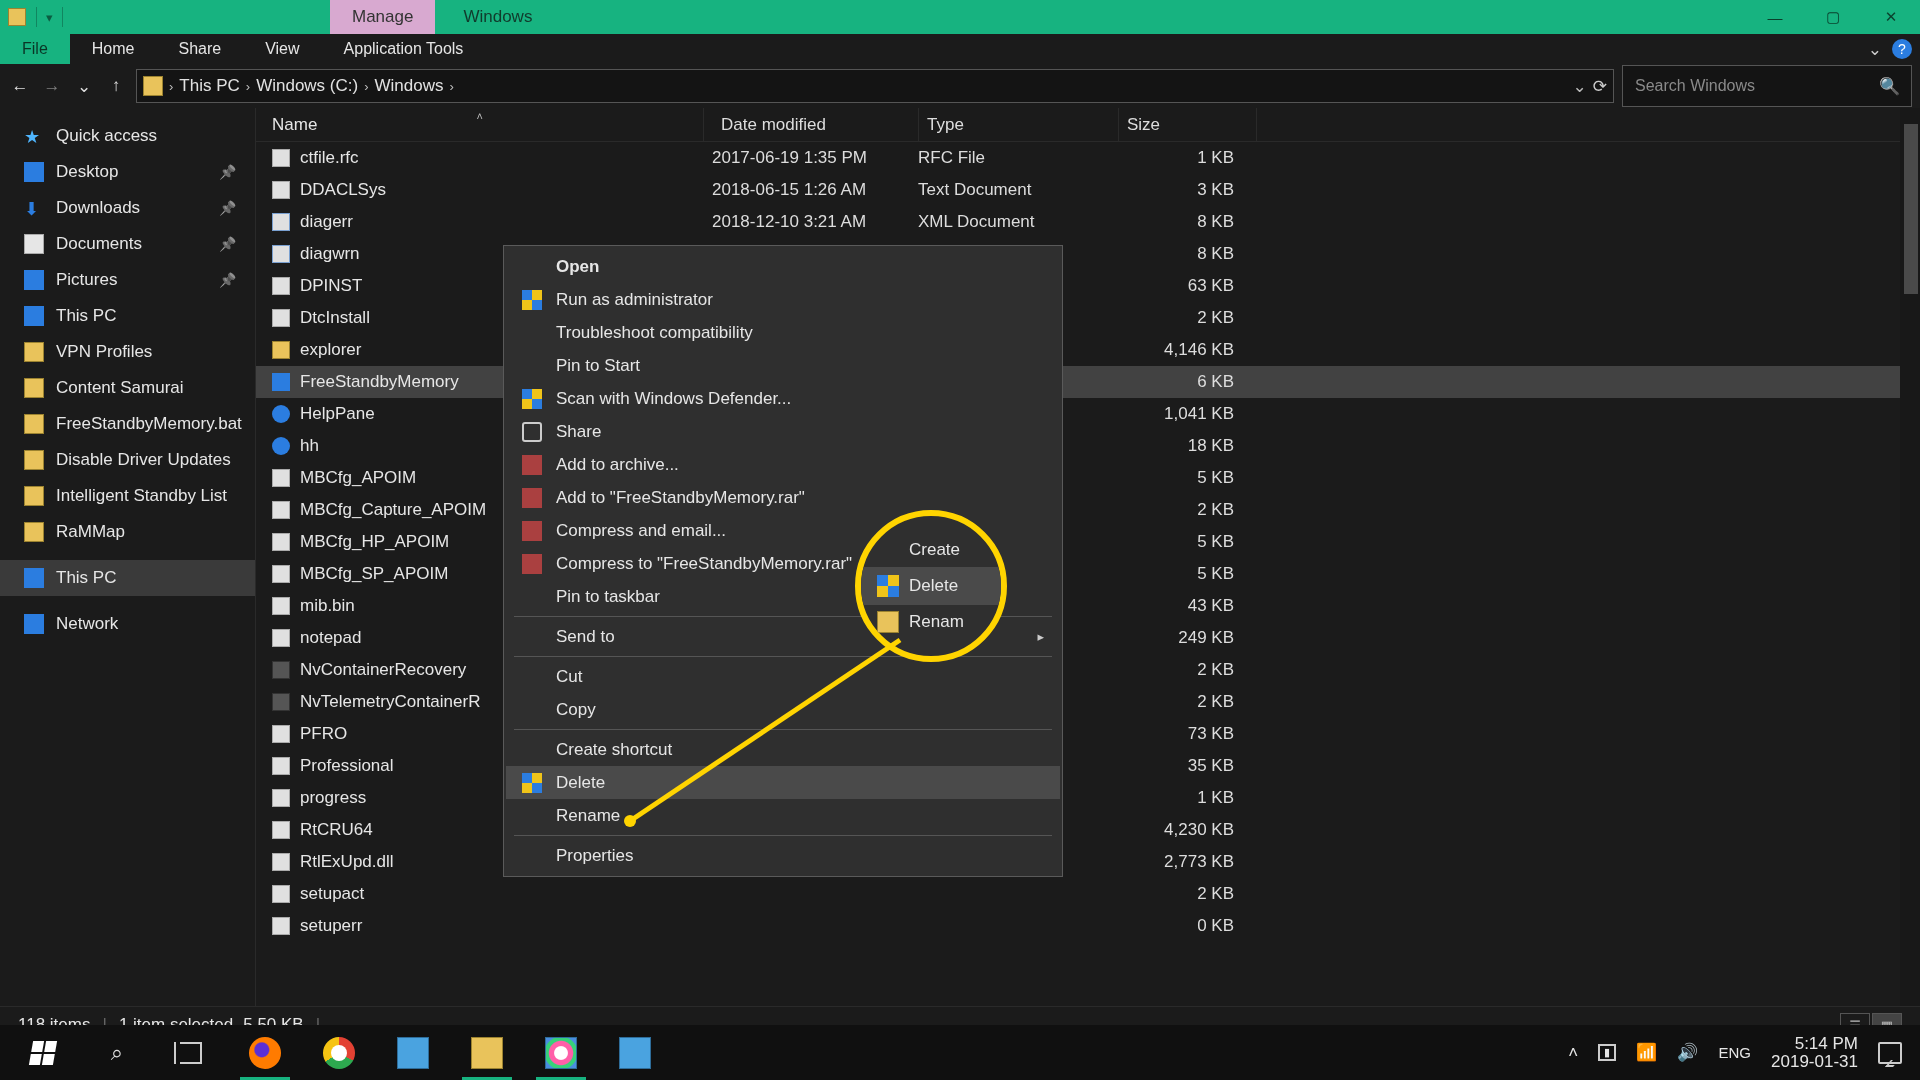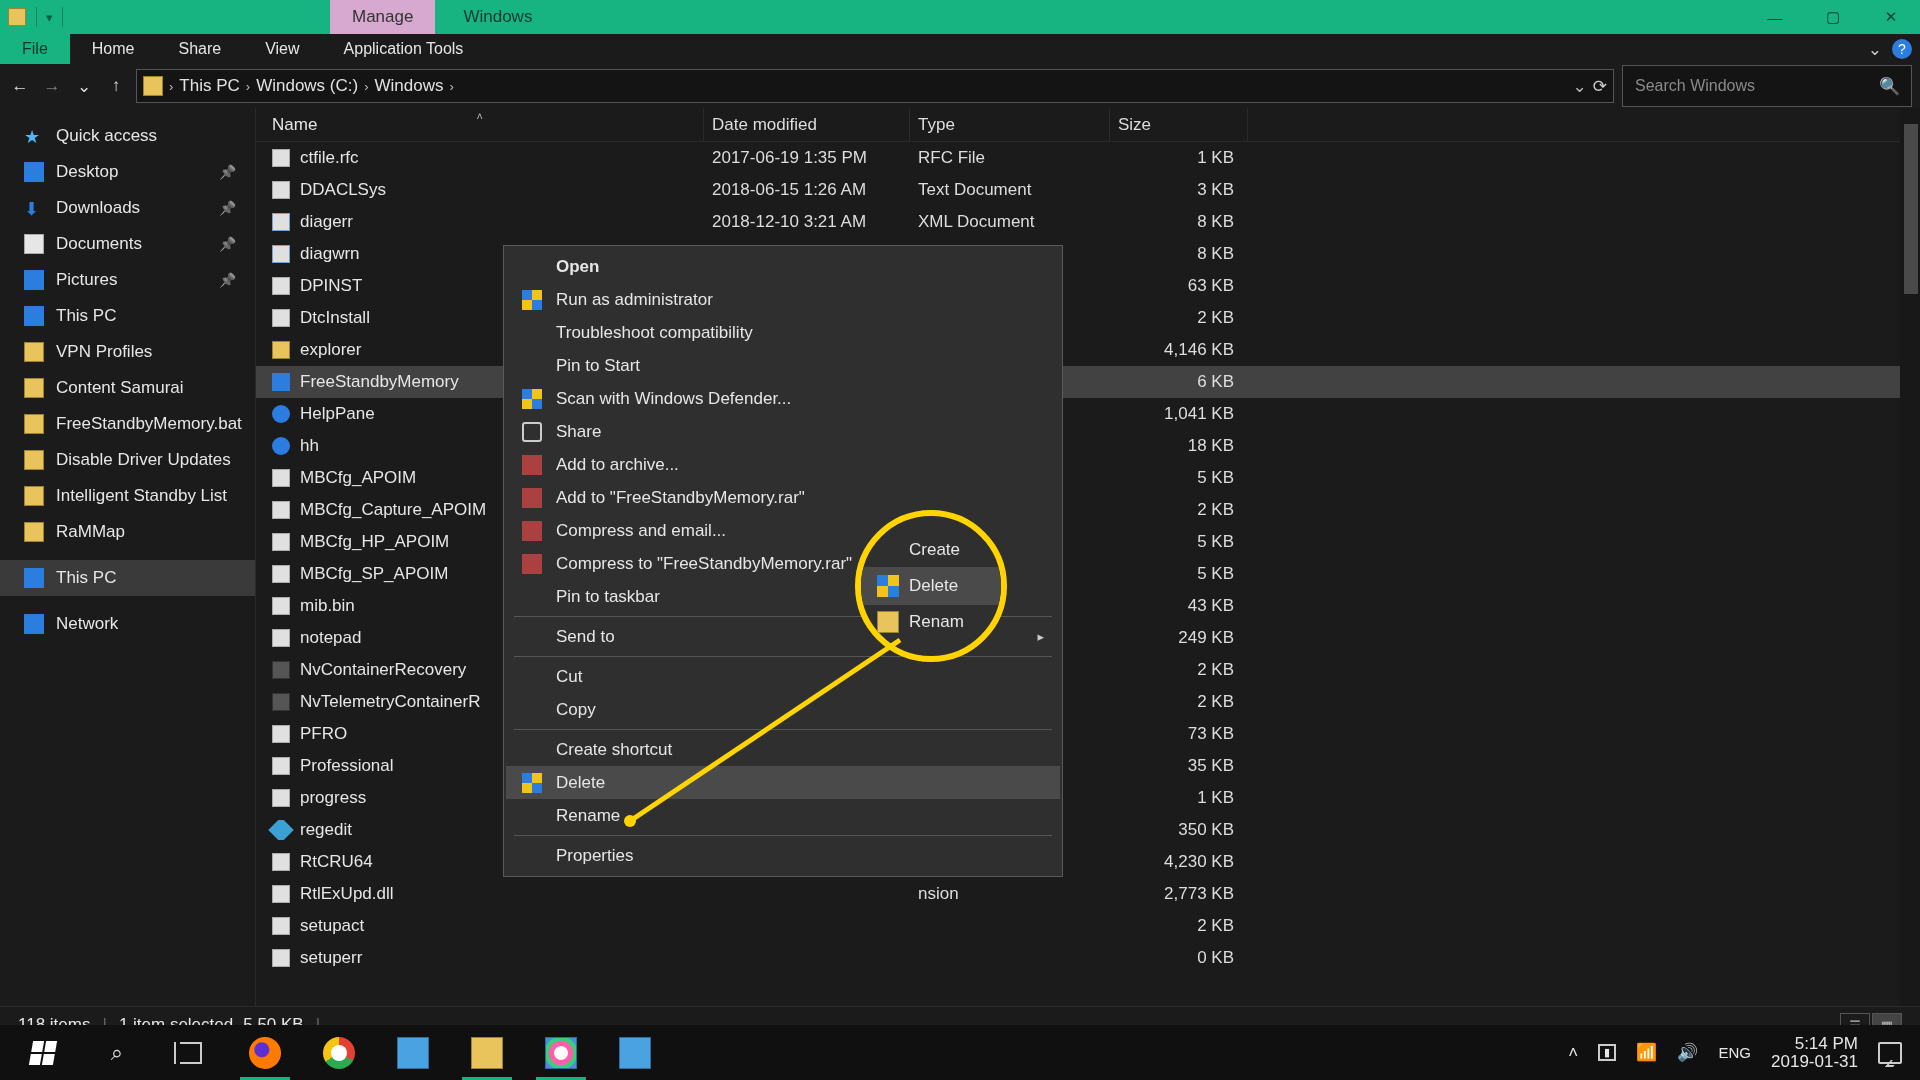--- a/index.html
+++ b/index.html
@@ -67,21 +67,21 @@
   .ico-doc{background:#e6e6e6;border:1px solid #aaa;}
   .ico-pic{background:#2b7de0;}
   .ico-pc{background:#2b7de0;}
   .ico-net{background:#2b7de0;}
   .side-item.sel{background:var(--sel);}
 
   .filepane{flex:1;display:flex;flex-direction:column;overflow:hidden;position:relative;}
   .cols{display:flex;height:34px;border-bottom:1px solid #2a2a2a;align-items:center;padding-left:8px;}
   .col{color:#ddd;border-right:1px solid #2a2a2a;height:100%;display:flex;align-items:center;padding-left:8px;}
   .col.name{width:440px;position:relative;}
-  .col.date{width:206px;}
+  .col.date{width:206px;margin-left:9px;}
   .col.type{width:200px;}
   .col.size{width:138px;justify-content:flex-start;}
   .sortcaret{position:absolute;right:220px;top:2px;color:#bdbdbd;font-size:11px;}
   .rows{overflow-y:hidden;}
   .row{display:flex;height:32px;align-items:center;padding-left:8px;}
   .row.sel{background:var(--sel-row);}
   .cell{padding-left:8px;white-space:nowrap;overflow:hidden;text-overflow:ellipsis;}
   .cell.name{width:440px;display:flex;align-items:center;gap:10px;}
   .cell.date{width:206px;color:#ddd;}
   .cell.type{width:200px;color:#ddd;}
@@ -462,29 +462,20 @@
           <div class="cell name">
             <span class="fico fico-file"></span>
             <span>progress</span>
           </div>
           <div class="cell date"></div>
           <div class="cell type">ettings</div>
           <div class="cell size">1 KB</div>
         </div>
         <div class="row">
           <div class="cell name">
-            <span class="fico fico-reg"></span>
-            <span>regedit</span>
-          </div>
-          <div class="cell date"></div>
-          <div class="cell type"></div>
-          <div class="cell size">350 KB</div>
-        </div>
-        <div class="row">
-          <div class="cell name">
             <span class="fico fico-file"></span>
             <span>RtCRU64</span>
           </div>
           <div class="cell date"></div>
           <div class="cell type"></div>
           <div class="cell size">4,230 KB</div>
         </div>
         <div class="row">
           <div class="cell name">
             <span class="fico fico-file"></span>

